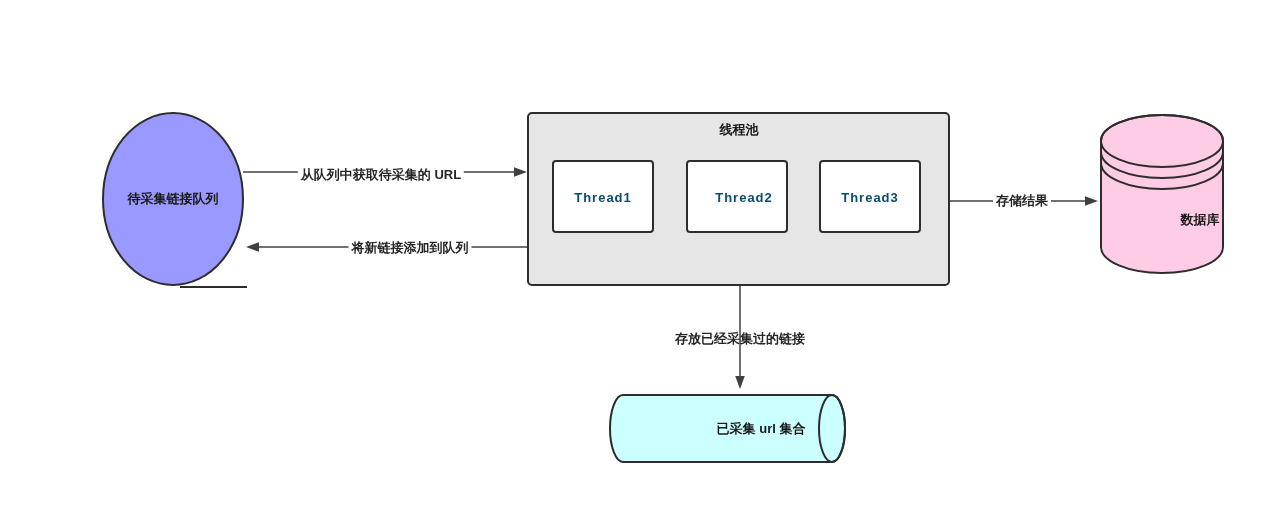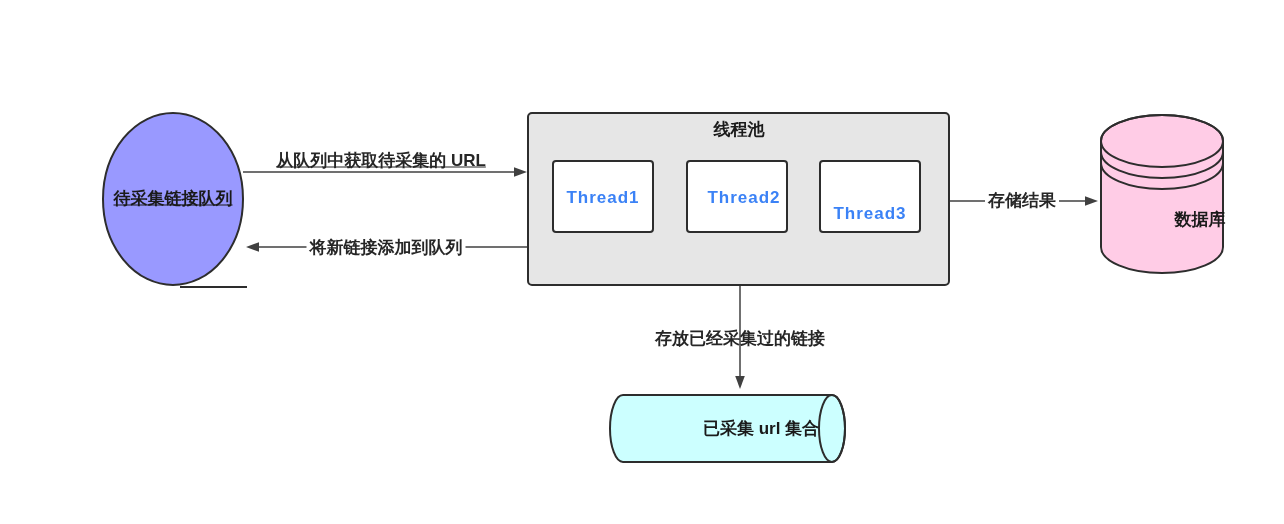--- a/index.html
+++ b/index.html
@@ -10,33 +10,33 @@
     width: 1284px;
     height: 524px;
     background: #ffffff;
     overflow: hidden;
   }
   .canvas svg { position: absolute; left: 0; top: 0; }
   .lbl {
     position: absolute;
     transform: translate(-50%, -50%);
     white-space: nowrap;
-    font-size: 17px;
+    font-size: 13px;
     font-weight: bold;
     color: #1a1a1a;
     line-height: 1;
     pointer-events: none;
   }
   .edge-lbl {
     background: #ffffff;
     padding: 1px 3px;
     color: #262626;
   }
   .edge-lbl.nobg { background: transparent; padding: 0; }
-  .thread-lbl { letter-spacing: 1px; color: #3b82f6; }
+  .thread-lbl { letter-spacing: 1px; color: #0c4a6e; }
 </style>
 </head>
 <body>
 
 <div class="canvas">
 
   <svg width="1284" height="524" viewBox="0 0 1284 524">
 
     <ellipse cx="173" cy="199" rx="70" ry="86" stroke="#2D2D2D" stroke-width="2" fill="#9999FF"></ellipse>
 
@@ -62,33 +62,33 @@
     <line x1="527" y1="247" x2="258" y2="247" stroke="#404040" stroke-width="1.5"></line>
     <polygon points="246,247 259,242.2 259,251.8" fill="#404040"></polygon>
 
     <line x1="950" y1="201" x2="1086" y2="201" stroke="#404040" stroke-width="1.5"></line>
     <polygon points="1098,201 1085,196.2 1085,205.8" fill="#404040"></polygon>
 
     <line x1="740" y1="286" x2="740" y2="377" stroke="#404040" stroke-width="1.5"></line>
     <polygon points="740,389 735.2,376 744.8,376" fill="#404040"></polygon>
   </svg>
 
-  <div class="lbl" style="left:173px; top:198px;text-decoration:underline;">待采集链接队列</div>
+  <div class="lbl" style="left:173px; top:198px;">待采集链接队列</div>
 
   <div class="lbl" style="left:739px; top:129px;">线程池</div>
 
   <div class="lbl thread-lbl" style="left:603px; top:197px;">Thread1</div>
   <div class="lbl thread-lbl" style="left:737px; top:197px;margin-left:7px;">Thread2</div>
-  <div class="lbl thread-lbl" style="left:870px; top:197px;margin-top:16px;">Thread3</div>
+  <div class="lbl thread-lbl" style="left:870px; top:197px;">Thread3</div>
 
   <div class="lbl" style="left:1200px; top:219px;">数据库</div>
 
   <div class="lbl" style="left:729px; top:428px;margin-left:32px;">已采集 url 集合</div>
 
-  <div class="lbl edge-lbl" style="left:381px; top:160px;text-decoration:underline;">从队列中获取待采集的 URL</div>
+  <div class="lbl edge-lbl" style="left:381px; top:174px;">从队列中获取待采集的 URL</div>
 
-  <div class="lbl edge-lbl" style="left:386px; top:247px;">将新链接添加到队列</div>
+  <div class="lbl edge-lbl" style="left:410px; top:247px;">将新链接添加到队列</div>
 
   <div class="lbl edge-lbl" style="left:1022px; top:201px;font-family:Liberation Mono, monospace;">存储结果</div>
 
   <div class="lbl edge-lbl nobg" style="left:740px; top:338px;">存放已经采集过的链接</div>
 
 </div>
 
 </body></html>

